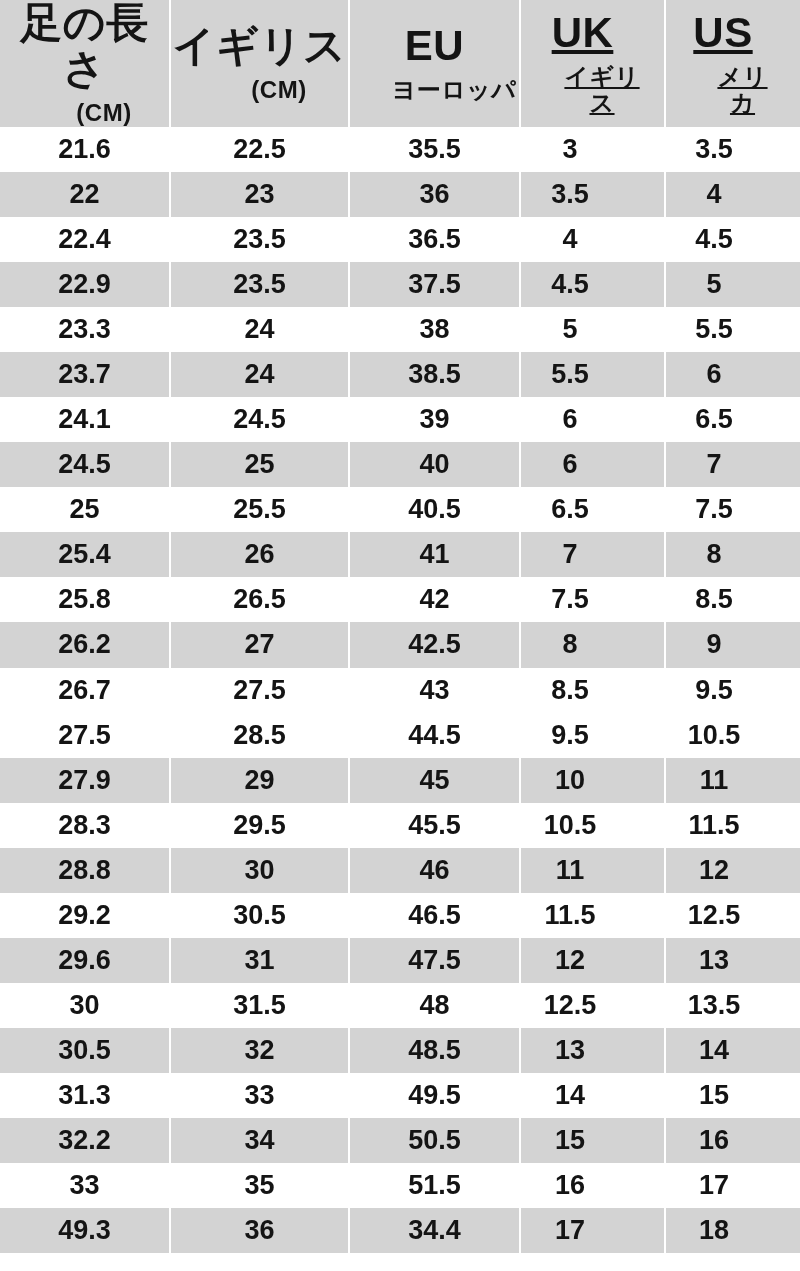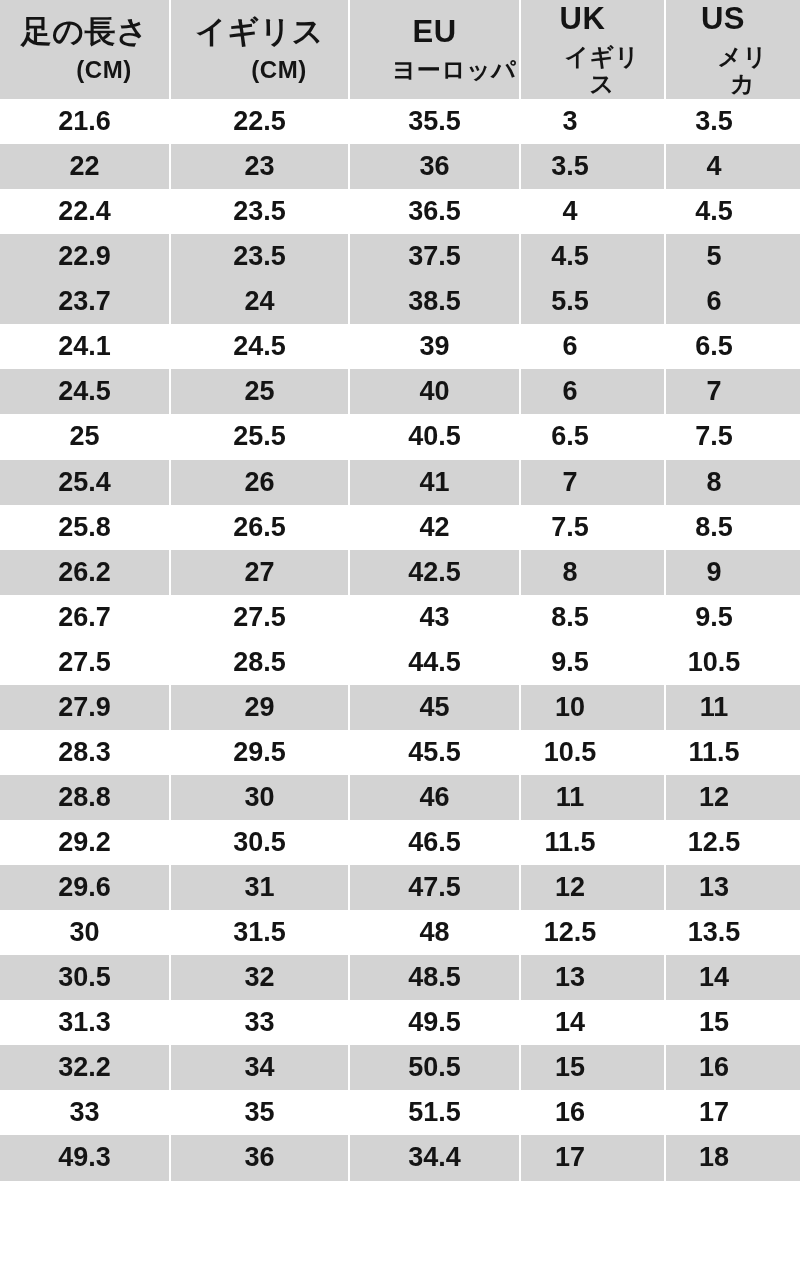--- a/index.html
+++ b/index.html
@@ -34,42 +34,42 @@
     text-align: center;
     border-left: 2px solid var(--sep);
   }
   th:first-child, td:first-child { border-left: none; }
   thead th {
     height: 99px;
     background: var(--header-bg);
     padding: 0;
   }
   .h-main {
-    font-size: 31px;
+    font-size: 42px;
     line-height: 1.1;
     letter-spacing: 0.5px;
   }
   .h-sub {
     font-size: 24px;
     line-height: 1.1;
     margin-top: 8px;
     letter-spacing: 0.5px;
     padding-left: 39px;
   }
   tbody td {
     height: 45.07px;
     font-size: 27px;
     background: var(--row-bg);
     padding: 0;
   }
   tbody tr.alt td { background: var(--row-alt); }
   
   th.col-uk, td.col-uk { padding-right: 45px; }
   th.col-us, td.col-us { padding-right: 38px; }
-  th.col-uk, th.col-us { padding-right: 20px; }
+  th.col-uk, th.col-us { padding-right: 20px; text-decoration: underline; }
 </style>
 </head>
 <body>
 
 <table class="size-table">
   <colgroup>
     <col style="width:21.25%">
     <col style="width:22.375%">
     <col style="width:21.375%">
     <col style="width:18.125%">
@@ -121,20 +121,27 @@
         <td class="col-uk">4</td>
         <td class="col-us">4.5</td>
       </tr>
       <tr class="alt">
         <td class="col-foot-cm">22.9</td>
         <td class="col-shoe-cm">23.5</td>
         <td class="col-eu">37.5</td>
         <td class="col-uk">4.5</td>
         <td class="col-us">5</td>
       </tr>
+      <tr>
+        <td class="col-foot-cm">23.3</td>
+        <td class="col-shoe-cm">24</td>
+        <td class="col-eu">38</td>
+        <td class="col-uk">5</td>
+        <td class="col-us">5.5</td>
+      </tr>
       <tr class="alt">
         <td class="col-foot-cm">23.7</td>
         <td class="col-shoe-cm">24</td>
         <td class="col-eu">38.5</td>
         <td class="col-uk">5.5</td>
         <td class="col-us">6</td>
       </tr>
       <tr>
         <td class="col-foot-cm">24.1</td>
         <td class="col-shoe-cm">24.5</td>

